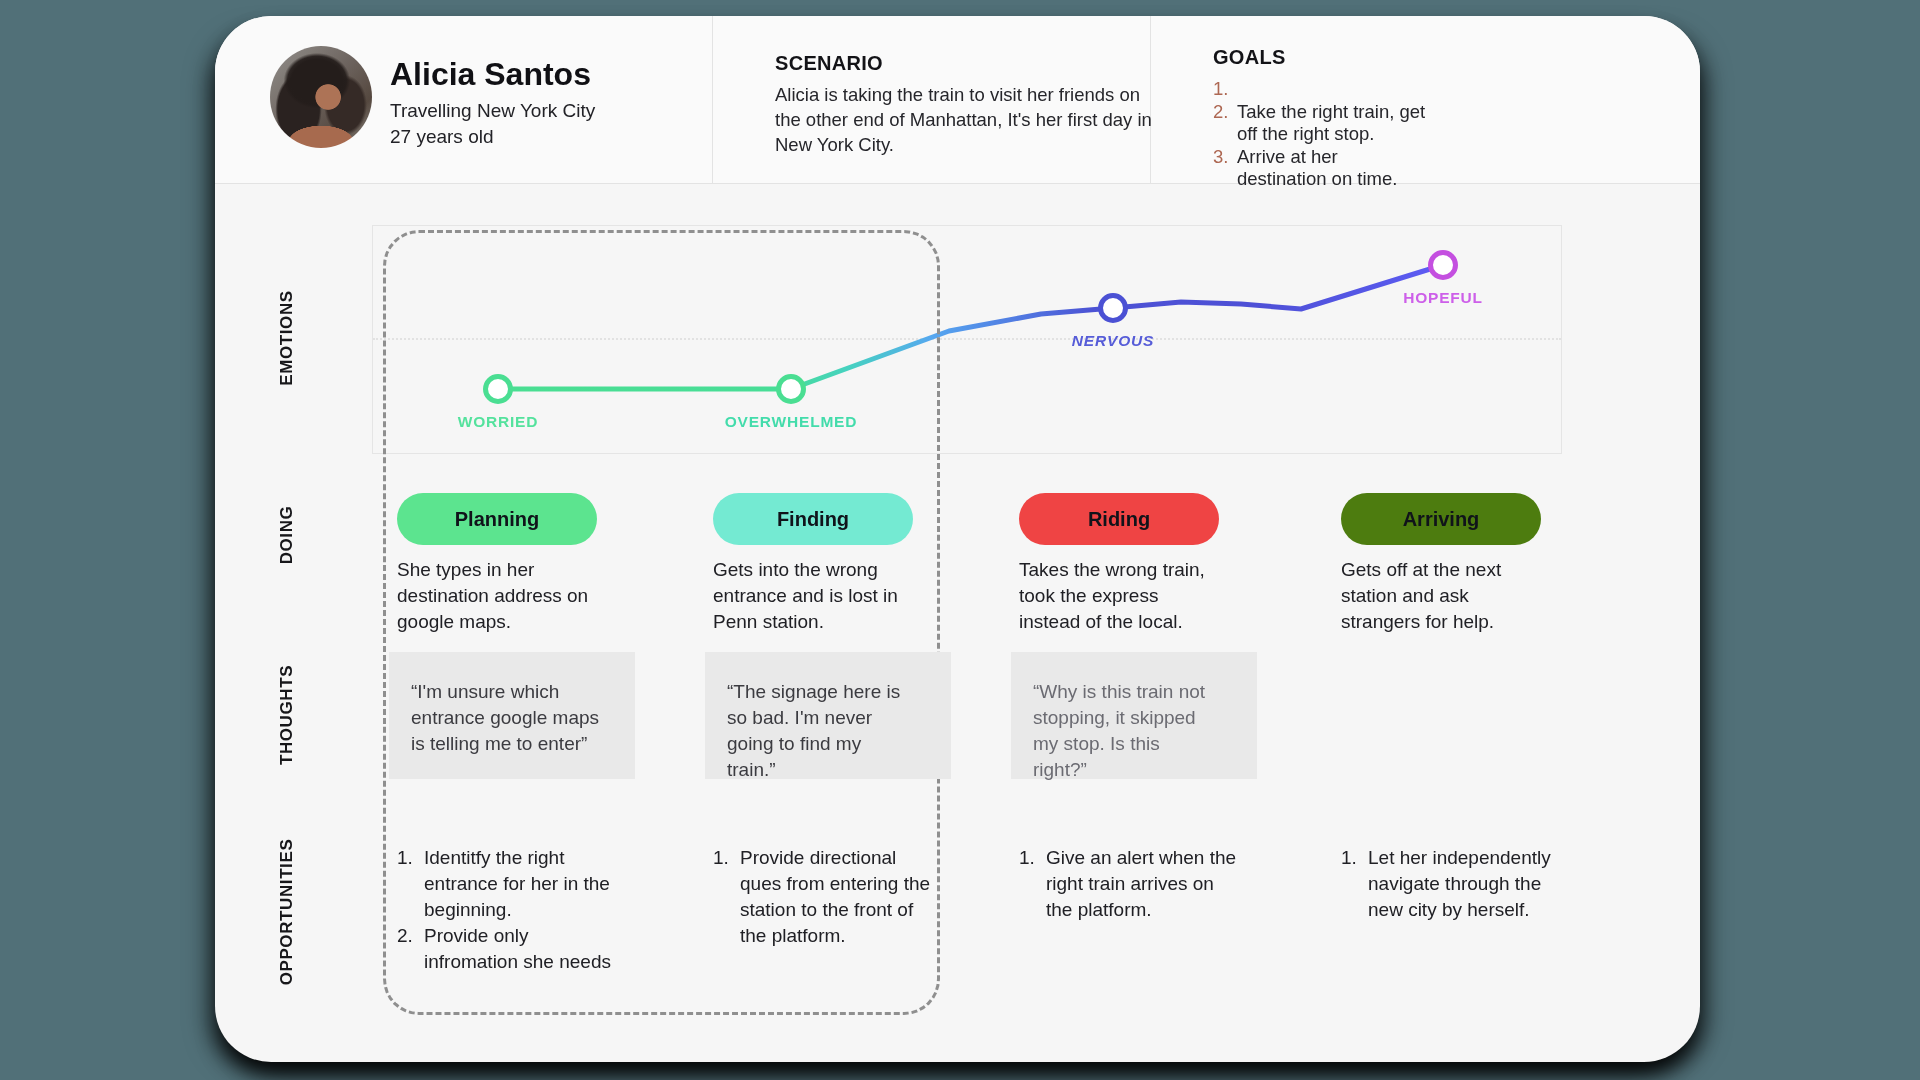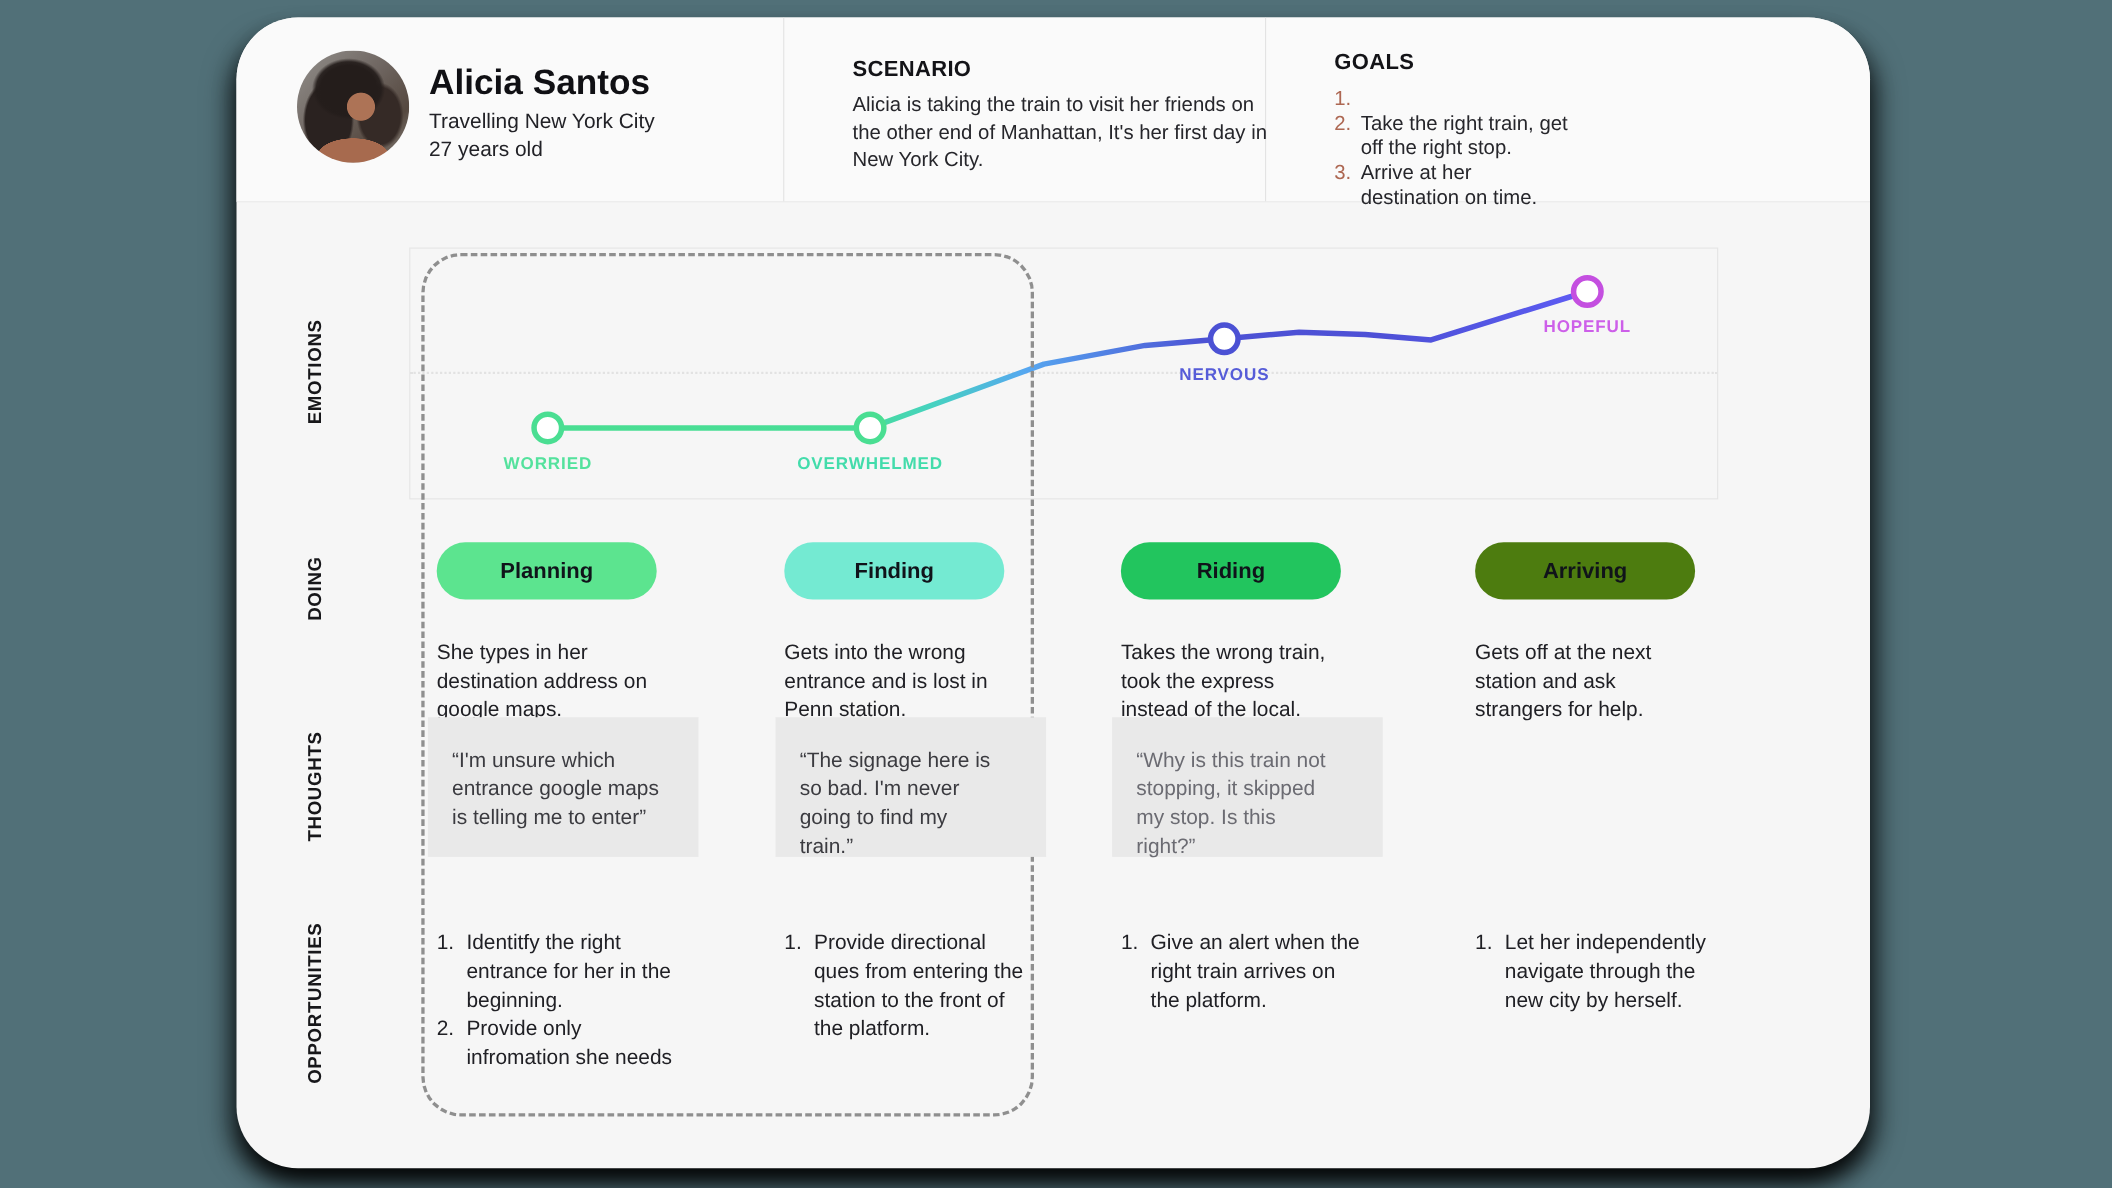--- a/index.html
+++ b/index.html
@@ -37,21 +37,21 @@
   #emotion-svg{position:absolute;left:0;top:0;overflow:visible;}
   .emo-label{position:absolute;transform:translateX(-50%);font-size:15.5px;font-weight:700;
     letter-spacing:.8px;white-space:nowrap;}
   .dashed-zone{position:absolute;left:168px;top:214px;width:551px;height:779px;
     border:3px dashed #8f8f8f;border-radius:36px;}
   
   .pill{position:absolute;top:477px;width:200px;height:52px;border-radius:26px;
     display:flex;align-items:center;justify-content:center;
     font-size:20px;font-weight:700;color:#10131a;}
   .pill.c1{left:182px}.pill.c2{left:498px}.pill.c3{left:804px}.pill.c4{left:1126px}
-  .desc{position:absolute;top:541px;width:202px;font-size:19px;line-height:26px;color:#202025;margin-top:24px;}
+  .desc{position:absolute;top:541px;width:202px;font-size:19px;line-height:26px;color:#202025;}
   .desc.c1{left:182px}.desc.c2{left:498px}.desc.c3{left:804px}.desc.c4{left:1126px}
   .thought{position:absolute;top:636px;width:246px;height:127px;background:#e9e9e9;
     box-sizing:border-box;padding:27px 20px 0 22px;font-size:19px;line-height:26px;color:#3b3b40;}
   .thought.c1{left:174px}.thought.c2{left:490px}.thought.c3{left:796px}.thought.c4{left:1118px}
   .thought .tq{display:block;}
   .thought.c1 .tq{width:198px}.thought.c2 .tq{width:178px}.thought.c3 .tq{width:184px}.thought.c4 .tq{width:182px}
   .tq.muted{color:#6b6b72;}
   .opps{position:absolute;top:829px;width:230px;font-size:19px;line-height:26px;color:#202025;}
   .opps.c1{left:182px}.opps.c2{left:498px}.opps.c3{left:804px}.opps.c4{left:1126px}
   .opp-item{display:flex;}
@@ -110,30 +110,30 @@
         </defs>
         <polyline points="125,163 418,163 576,105 668,88 740,82 808,76 868,78 928,83 1070,39" fill="none" stroke="url(#lg)" stroke-width="5" stroke-linejoin="round" stroke-linecap="round"></polyline>
         <circle cx="125" cy="163" r="12.5" fill="#ffffff" stroke="#4ade92" stroke-width="5"></circle>
         <circle cx="418" cy="163" r="12.5" fill="#ffffff" stroke="#4ade92" stroke-width="5"></circle>
         <circle cx="740" cy="82" r="12.5" fill="#ffffff" stroke="#4b51d4" stroke-width="5"></circle>
         <circle cx="1070" cy="39" r="12.5" fill="#ffffff" stroke="#c44fe0" stroke-width="5"></circle>
       </svg>
     <div id="chart-labels">
         <div class="emo-label" style="left: 125px; top: 187px; color: rgb(84, 226, 157);">WORRIED</div>
         <div class="emo-label" style="left: 418px; top: 187px; color: rgb(67, 220, 171);">OVERWHELMED</div>
-        <div class="emo-label" style="left: 740px; top: 106px; color: rgb(86, 92, 216);">NERVOUS</div>
+        <div class="emo-label" style="left: 740px; top: 106px; color: rgb(86, 92, 216); font-style: italic;">NERVOUS</div>
         <div class="emo-label" style="left: 1070px; top: 63px; color: rgb(205, 95, 233);">HOPEFUL</div>
       </div>
   </div>
 
   <div class="dashed-zone"></div>
 
   <div class="pill c1" style="background: rgb(92, 228, 143);">Planning</div>
   <div class="pill c2" style="background: rgb(116, 234, 210);">Finding</div>
-  <div class="pill c3" style="background: #22c55e;">Riding</div>
+  <div class="pill c3" style="background: #ef4444;">Riding</div>
   <div class="pill c4" style="background: #4d7c0f;">Arriving</div>
 
   <div class="desc c1">She types in her destination address on google maps.</div>
   <div class="desc c2">Gets into the wrong entrance and is lost in Penn station.</div>
   <div class="desc c4">Gets off at the next station and ask strangers for help.</div>
   <div class="desc c3">Takes the wrong train, took the express instead of the local.</div>
 
   <div class="thought c2">
       <span class="tq">“The signage here is so bad. I'm never going to find my train.”</span>
     </div>

